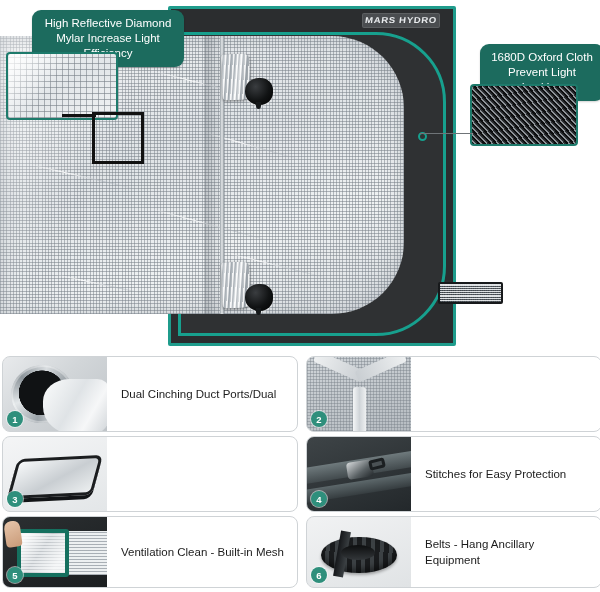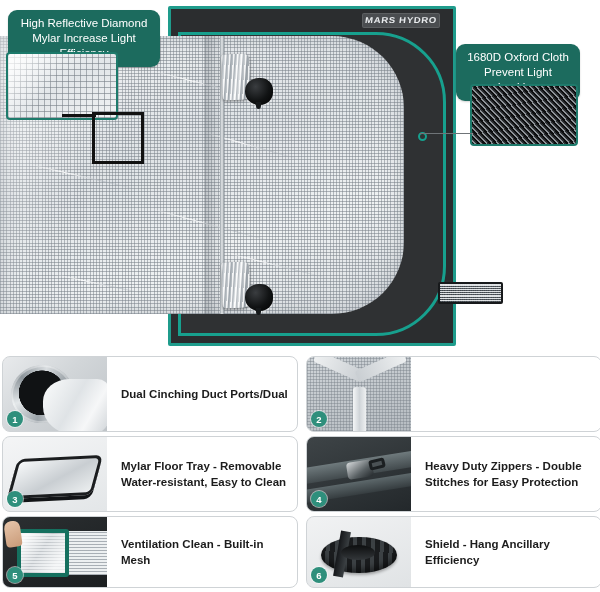--- a/index.html
+++ b/index.html
@@ -114,20 +114,21 @@
   .callout {
     position:absolute;
     background:#1c6b5e;
     color:#fff;
     border-radius:9px;
     text-align:center;
     padding:6px 10px;
     line-height:15px;
     font-size:11.5px;
     box-shadow:0 1px 2px rgba(0,0,0,.18);
+    margin-left:24px;
   }
   .callout-tl { left:8px; top:10px; width:152px; }
   .callout-tr { left:456px; top:44px; width:124px; }
   .callout-line { position:absolute; background:#6f7478; }
 
   
   .swatch-mylar {
     position:absolute; left:6px; top:52px; width:112px; height:68px;
     border:2px solid #1d7a6b; border-radius:4px; overflow:hidden;
     background:
@@ -172,21 +173,21 @@
   .card-thumb {
     position:relative;
     width:104px; flex:0 0 104px;
     overflow:hidden;
     background:#c8ccd0;
   }
   .card-text {
     flex:1 1 auto;
     display:flex; align-items:center;
     padding:4px 8px 4px 14px;
-    font-size:11.5px; line-height:16px; color:#1c1c1c;font-weight:bold;
+    font-size:11.5px; line-height:16px; color:#1c1c1c;
   }
   .badge-num {
     position:absolute; left:4px; bottom:4px;
     width:16px; height:16px; border-radius:50%;
     background:#2f8f7c; color:#fff;
     font-size:9.5px; font-weight:700;
     display:flex; align-items:center; justify-content:center;
     box-shadow:0 0 0 1px rgba(255,255,255,.55);
     z-index:5;
   }
@@ -397,41 +398,34 @@
       </div>
     </div>
 
     <div class="card">
       <div class="card-thumb">
         <div class="th-tray">
             <span class="tray"></span>
           </div>
         <div class="badge-num">3</div>
       </div>
-      <div class="card-text">
-        <div>
-          <div>Mylar Floor Tray - Removable</div>
-          <div>Water-resistant, Easy to Clean</div>
-        </div>
-      </div>
     </div>
 
     <div class="card">
       <div class="card-thumb">
         <div class="th-zip">
             <span class="tape"></span>
             <span class="tape2"></span>
             <span class="slider"></span>
             <span class="pull"></span>
           </div>
         <div class="badge-num">4</div>
       </div>
       <div class="card-text">
         <div>
-          <div>Heavy Duty Zippers - Double</div>
           <div>Stitches for Easy Protection</div>
         </div>
       </div>
     </div>
 
     <div class="card">
       <div class="card-thumb">
         <div class="th-vent">
             <span class="inside"></span>
             <span class="panel"></span>
@@ -450,20 +444,20 @@
       <div class="card-thumb">
         <div class="th-belt">
             <span class="coil"></span>
             <span class="strap"></span>
             <span class="coil-in"></span>
           </div>
         <div class="badge-num">6</div>
       </div>
       <div class="card-text">
         <div>
-          <div>Shield - Hang Ancillary</div>
-          <div>Efficiency</div>
+          <div>Belts - Hang Ancillary</div>
+          <div>Equipment</div>
         </div>
       </div>
     </div>
 
   </div>
 </div>
 
 </body></html>

